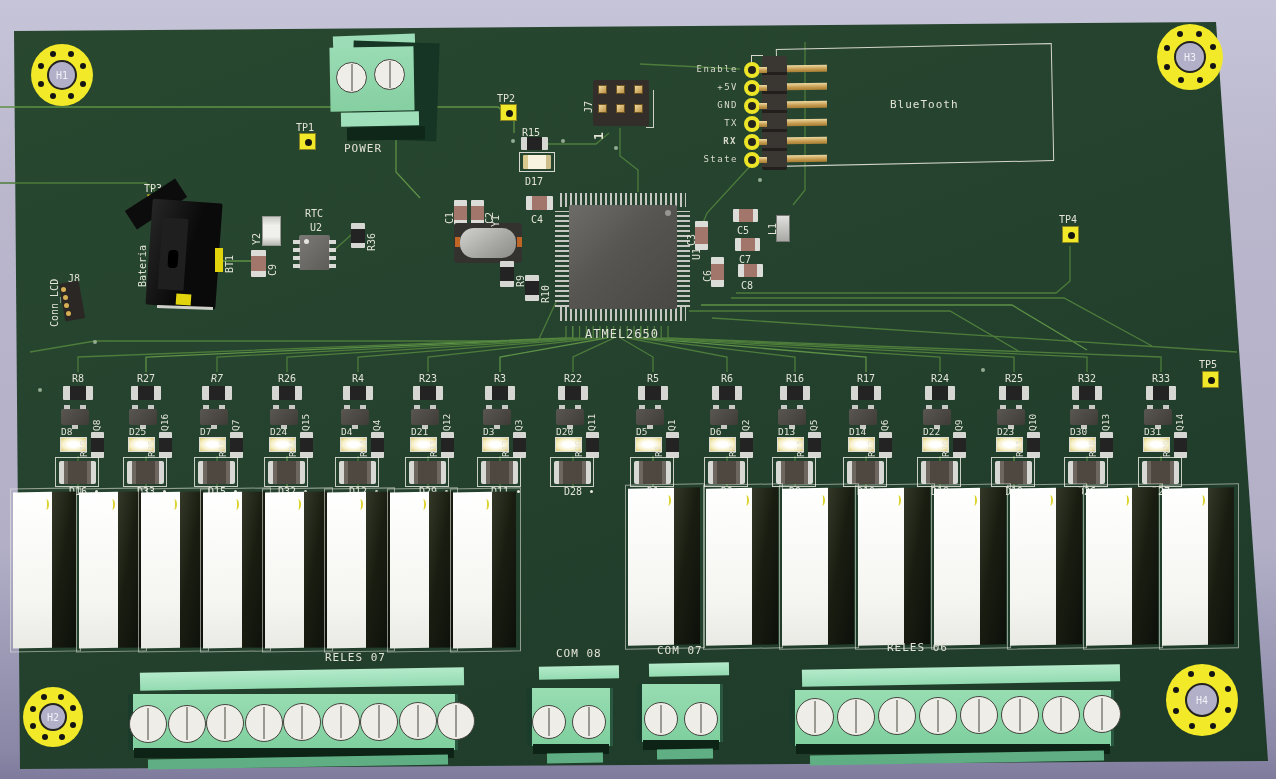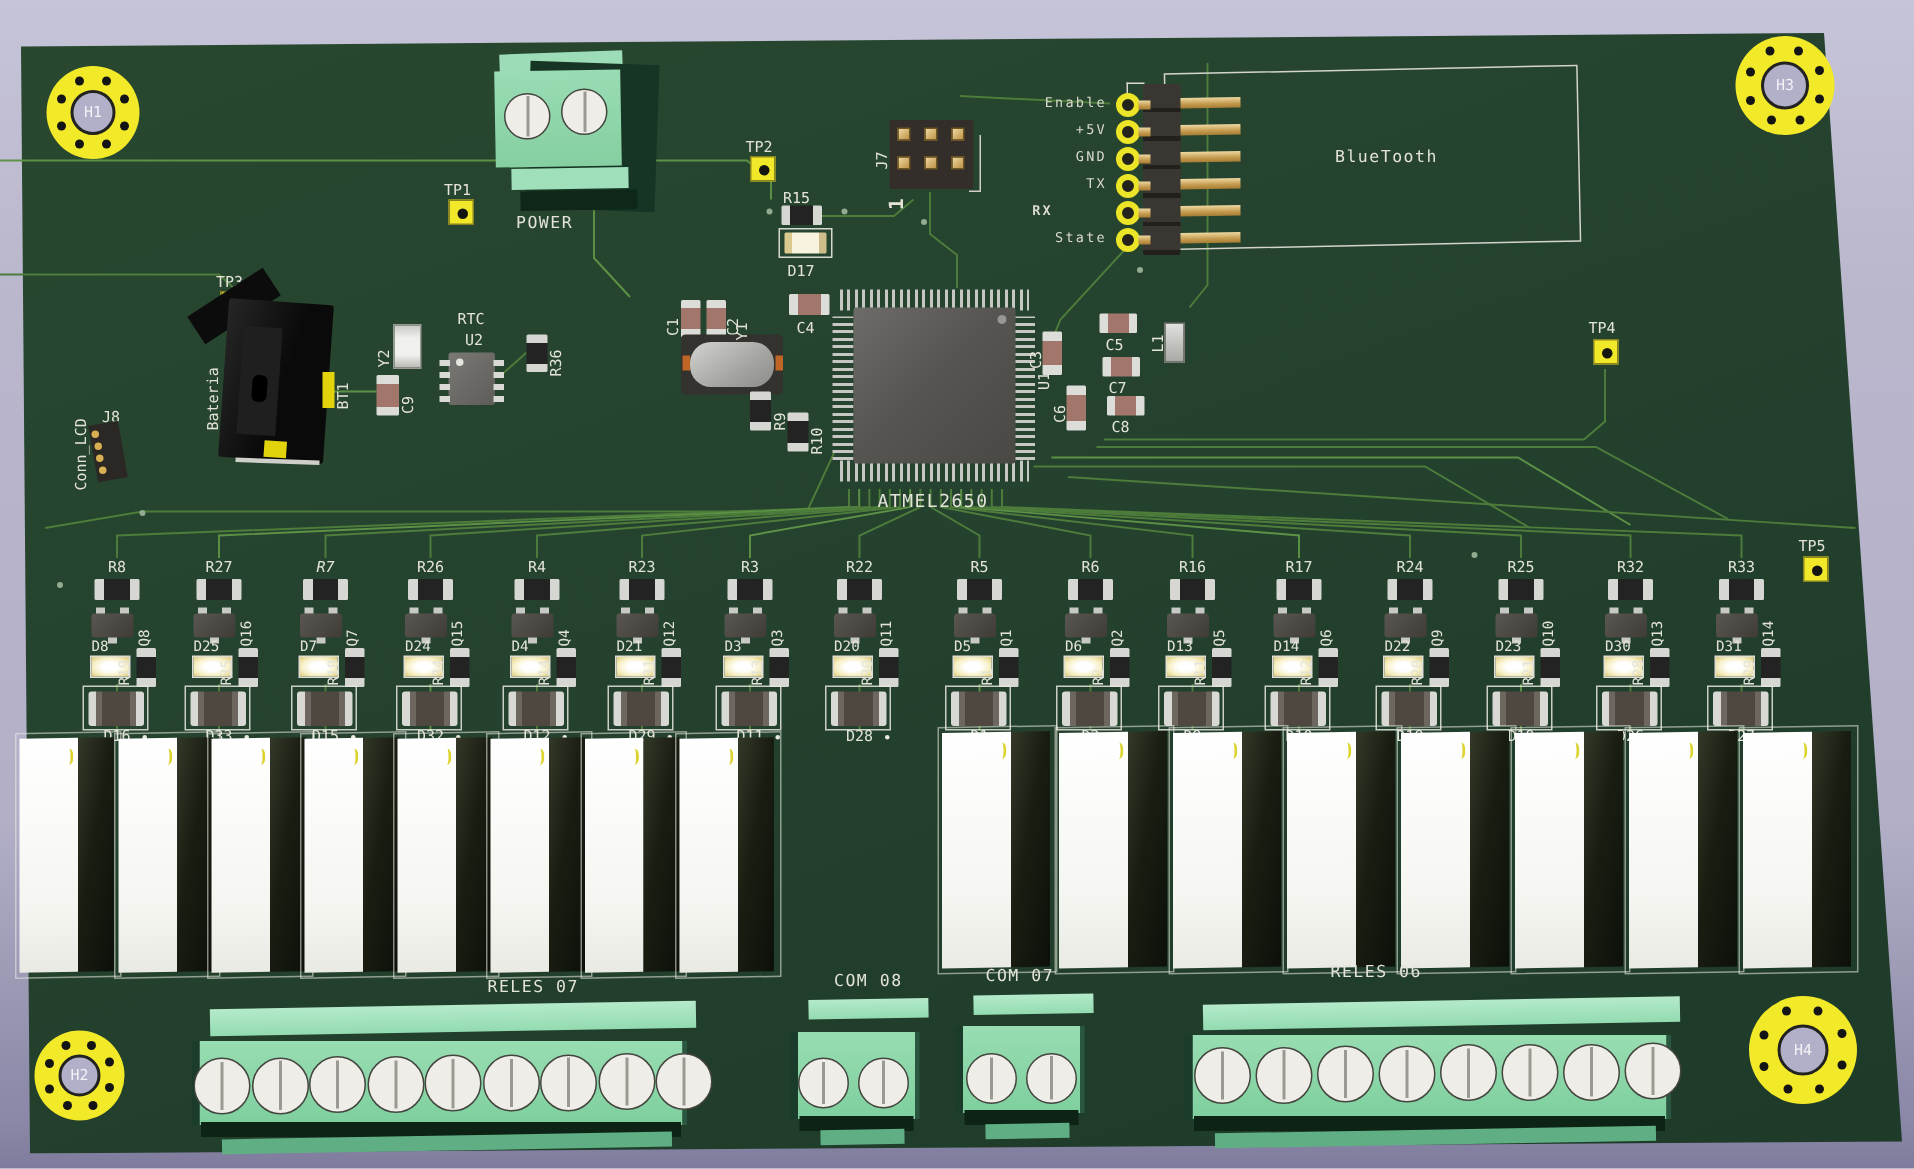--- a/index.html
+++ b/index.html
@@ -684,21 +684,21 @@
     <div class="abs gstub" style="left: 759px; top: 103px; width: 8px; height: 6px;"></div>
     <div class="abs gtail" style="left: 787px; top: 101px; width: 40px; height: 7px; transform: rotate(-1deg);"></div>
     <div class="abs ss btlabel" style="left: 655px; top: 101px; width: 83px;">GND</div>
     <div class="abs btpad" style="left: 744px; top: 116px; width: 16px; height: 16px;"></div>
     <div class="abs gstub" style="left: 759px; top: 121px; width: 8px; height: 6px;"></div>
     <div class="abs gtail" style="left: 787px; top: 119px; width: 40px; height: 7px; transform: rotate(-1deg);"></div>
     <div class="abs ss btlabel" style="left: 655px; top: 119px; width: 83px;">TX</div>
     <div class="abs btpad" style="left: 744px; top: 134px; width: 16px; height: 16px;"></div>
     <div class="abs gstub" style="left: 759px; top: 139px; width: 8px; height: 6px;"></div>
     <div class="abs gtail" style="left: 787px; top: 137px; width: 40px; height: 7px; transform: rotate(-1deg);"></div>
-    <div class="abs ss btlabel" style="left: 619px; top: 137px; width: 83px; font-weight: bold;">RX</div>
+    <div class="abs ss btlabel" style="left: 654px; top: 137px; width: 83px; font-weight: bold;">RX</div>
     <div class="abs btpad" style="left: 744px; top: 152px; width: 16px; height: 16px;"></div>
     <div class="abs gstub" style="left: 759px; top: 157px; width: 8px; height: 6px;"></div>
     <div class="abs gtail" style="left: 787px; top: 155px; width: 40px; height: 7px; transform: rotate(-1deg);"></div>
     <div class="abs ss btlabel" style="left: 655px; top: 155px; width: 83px;">State</div>
     <div class="abs upin" style="left: 293px; top: 240px; width: 7px; height: 4px;"></div>
     <div class="abs upin" style="left: 329px; top: 240px; width: 7px; height: 4px;"></div>
     <div class="abs gdot" style="left: 61px; top: 287px; width: 5px; height: 5px;"></div>
     <div class="abs upin" style="left: 293px; top: 248px; width: 7px; height: 4px;"></div>
     <div class="abs upin" style="left: 329px; top: 248px; width: 7px; height: 4px;"></div>
     <div class="abs gdot" style="left: 62.5px; top: 295px; width: 5px; height: 5px;"></div>

